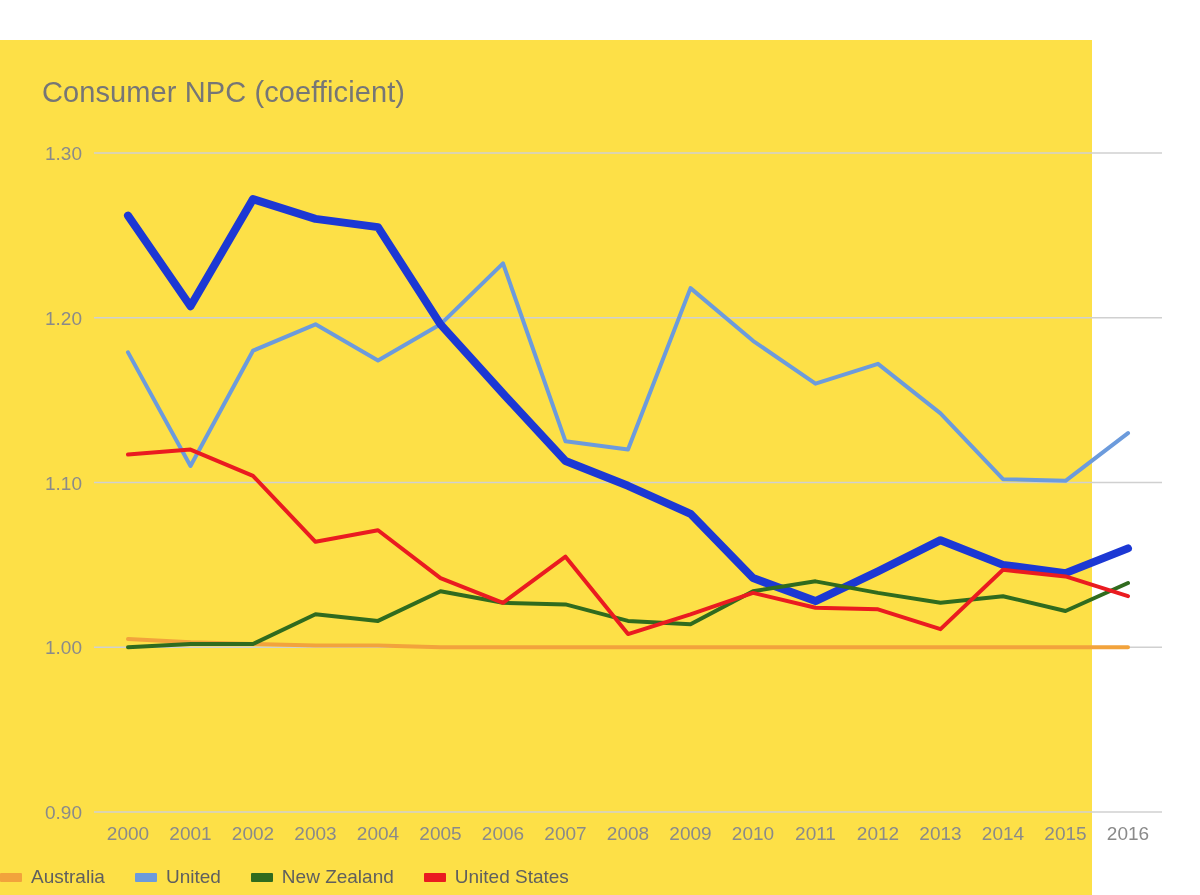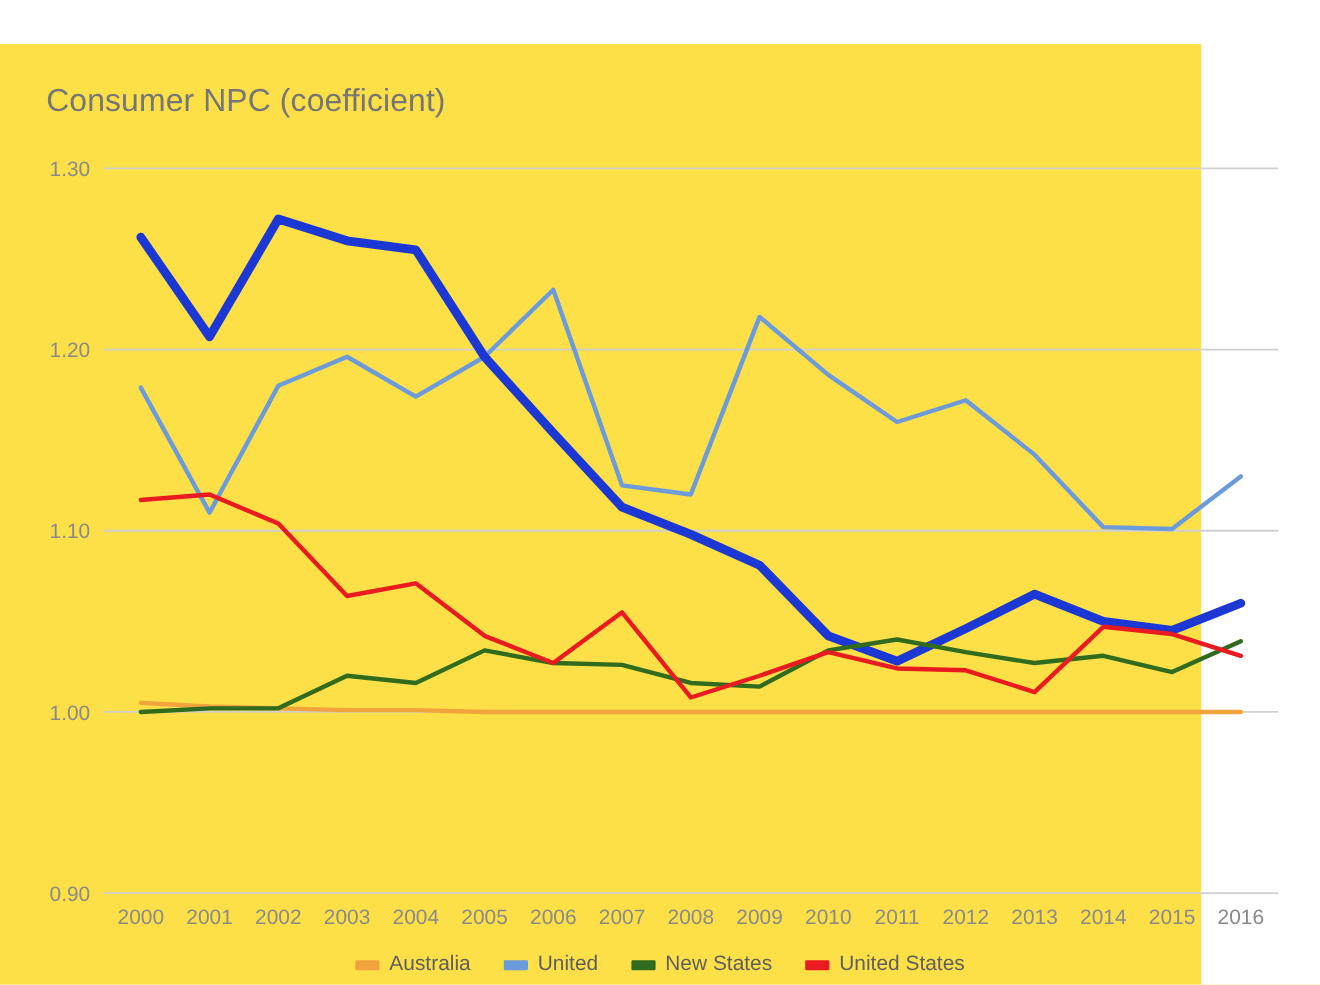--- a/index.html
+++ b/index.html
@@ -55,21 +55,20 @@
     fill: none;
     stroke-linejoin: round;
     stroke-linecap: round;
   }
   #legend {
     position: absolute;
     left: 0;
     top: 826px;
     width: 1200px;
     display: flex;
-    justify-content: center;
     align-items: center;
     gap: 30px;
   }
   .legend-item {
     display: flex;
     align-items: center;
     gap: 9px;
   }
   .legend-swatch {
     width: 22px;
@@ -137,21 +136,21 @@
       <div class="legend-item">
         <span class="legend-swatch" style="background: rgb(242, 163, 60);"></span>
         <span class="legend-label">Australia</span>
       </div>
       <div class="legend-item">
         <span class="legend-swatch" style="background: rgb(108, 155, 220);"></span>
         <span class="legend-label">United</span>
       </div>
       <div class="legend-item">
         <span class="legend-swatch" style="background: rgb(48, 107, 30);"></span>
-        <span class="legend-label">New States</span>
+        <span class="legend-label">New Zealand</span>
       </div>
       <div class="legend-item">
         <span class="legend-swatch" style="background: rgb(234, 27, 32);"></span>
         <span class="legend-label">United States</span>
       </div>
     </div>
 
 </div>
 
 </body></html>

